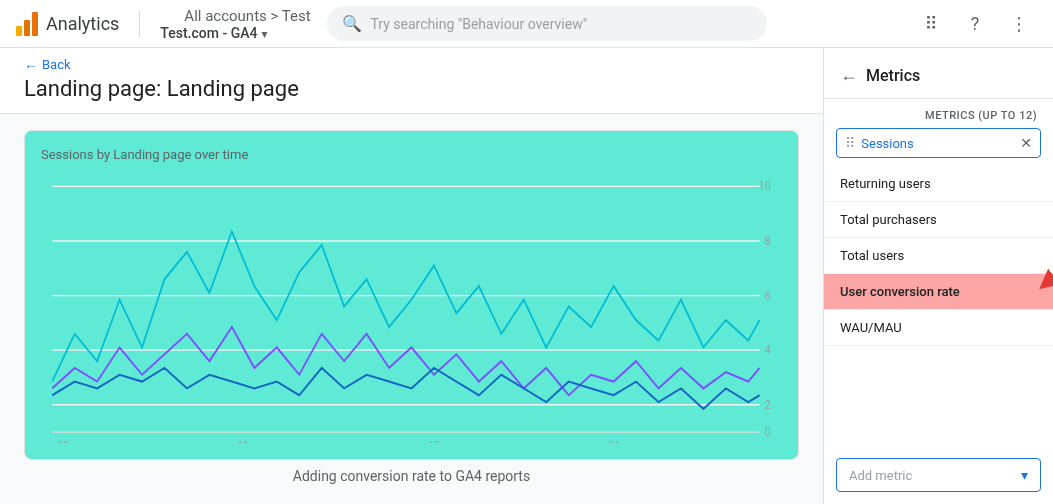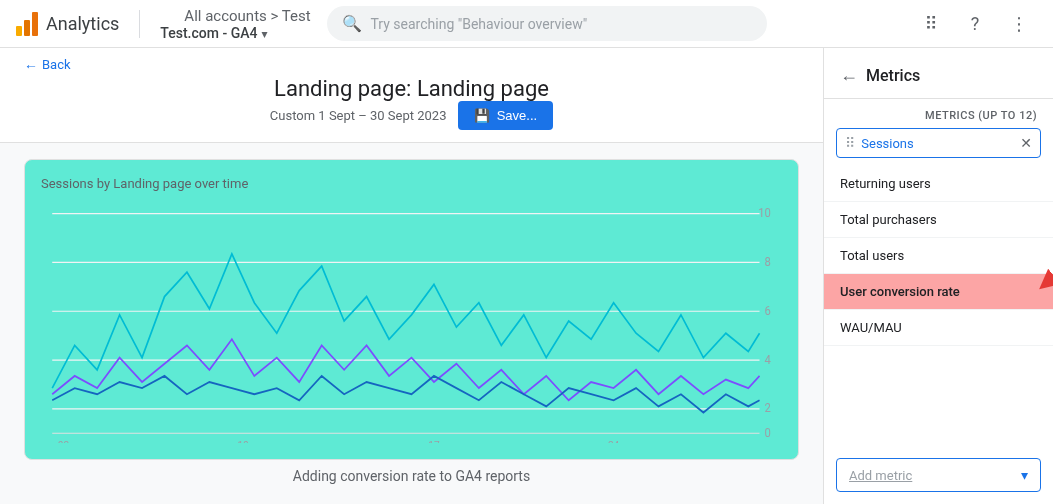--- a/index.html
+++ b/index.html
@@ -145,21 +145,20 @@
       margin-bottom: 4px;
     }
     .back-arrow { font-size: 14px; }
     .page-title {
       font-size: 22px;
       font-weight: 400;
       color: #202124;
       display: flex;
       align-items: center;
       justify-content: space-between;
-      flex-direction: column;
     }
     .title-right {
       display: flex;
       align-items: center;
       gap: 12px;
       font-size: 13px;
       color: #5f6368;
     }
     .date-label { font-size: 13px; color: #5f6368; }
     .save-btn {
@@ -290,21 +289,20 @@
       border-radius: 4px;
       padding: 8px 12px;
       display: flex;
       align-items: center;
       justify-content: space-between;
       cursor: pointer;
     }
     .add-metric-text {
       font-size: 13px;
       color: #9aa0a6;
-      text-decoration: underline;
     }
     .dropdown-arrow {
       color: #1a73e8;
       font-size: 14px;
     }
 
     
     .right-panel::-webkit-scrollbar { width: 4px; }
     .right-panel::-webkit-scrollbar-thumb { background: #dadce0; border-radius: 2px; }
   </style>
@@ -342,27 +340,20 @@
 <div class="main-layout">
 
   <div class="content-area">
     <div class="content-header">
       <div class="back-link">
         <span class="back-arrow">←</span>
         <span>Back</span>
       </div>
       <div class="page-title">
         <span>Landing page: Landing page</span>
-        <div class="title-right">
-          <span class="date-label">Custom  1 Sept – 30 Sept 2023</span>
-          <button class="save-btn">
-            <span>💾</span>
-            <span>Save...</span>
-          </button>
-        </div>
       </div>
     </div>
 
     <div class="chart-container">
       <div class="chart-box">
         <div class="chart-title">Sessions by Landing page over time</div>
         <div class="chart-inner">
           <svg class="line-chart" viewBox="0 0 660 200" preserveAspectRatio="none">
 
             <text x="650" y="15" font-size="10" fill="#9aa0a6" text-anchor="end">10</text>

